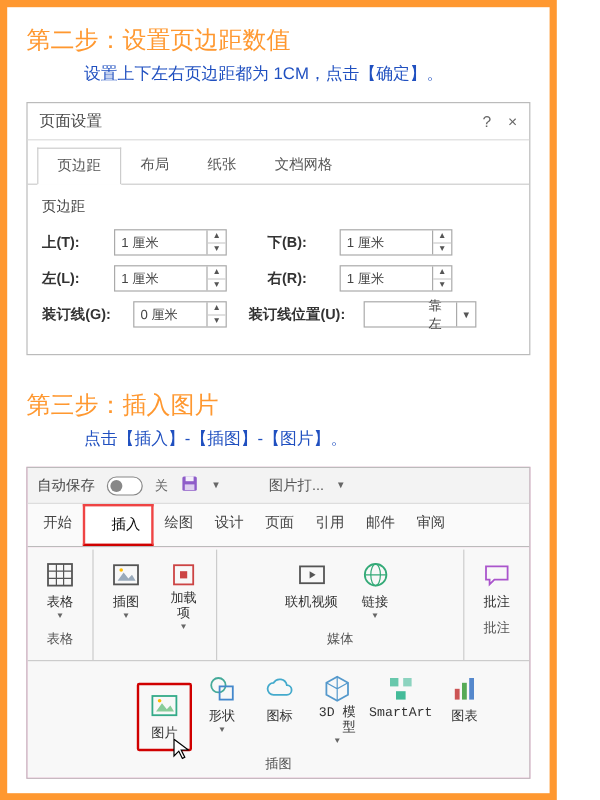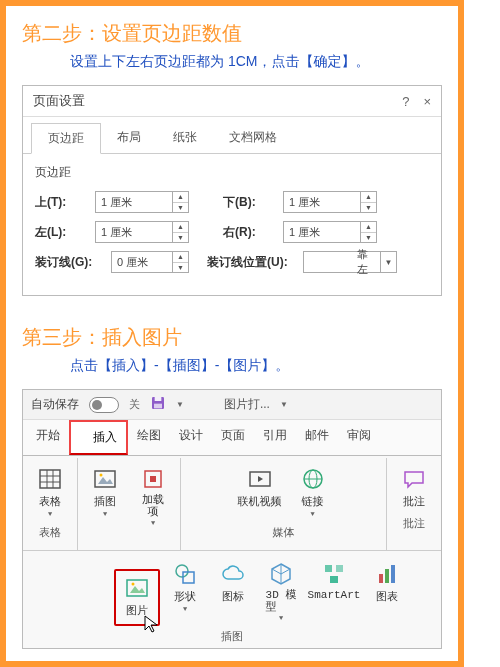--- a/index.html
+++ b/index.html
@@ -294,21 +294,21 @@
                 </span>
               <span class="lbl">图标</span>
             </div>
             <div class="big-btn">
               <span class="ic">
                   <svg viewBox="0 0 24 24">
                     <path d="M12 2l9 5v10l-9 5-9-5V7z" fill="none" stroke="#59c" stroke-width="1.5"></path>
                     <path d="M12 2v20M3 7l9 5 9-5" fill="none" stroke="#59c"></path>
                   </svg>
                 </span>
-              <span class="lbl" style="white-space:pre;text-align:left;line-height:1.1">3D 模
+              <span class="lbl" style="white-space:pre;text-align:right;line-height:1.1">3D 模
 型</span>
               <span class="chev">▼</span>
             </div>
             <div class="big-btn" style="width:56px">
               <span class="ic">
                   <svg viewBox="0 0 24 24">
                     <rect x="3" y="3" width="7" height="7" fill="#4b9" opacity="0.8"></rect>
                     <rect x="14" y="3" width="7" height="7" fill="#4b9" opacity="0.6"></rect>
                     <rect x="8" y="14" width="8" height="7" fill="#4b9"></rect>
                   </svg>

